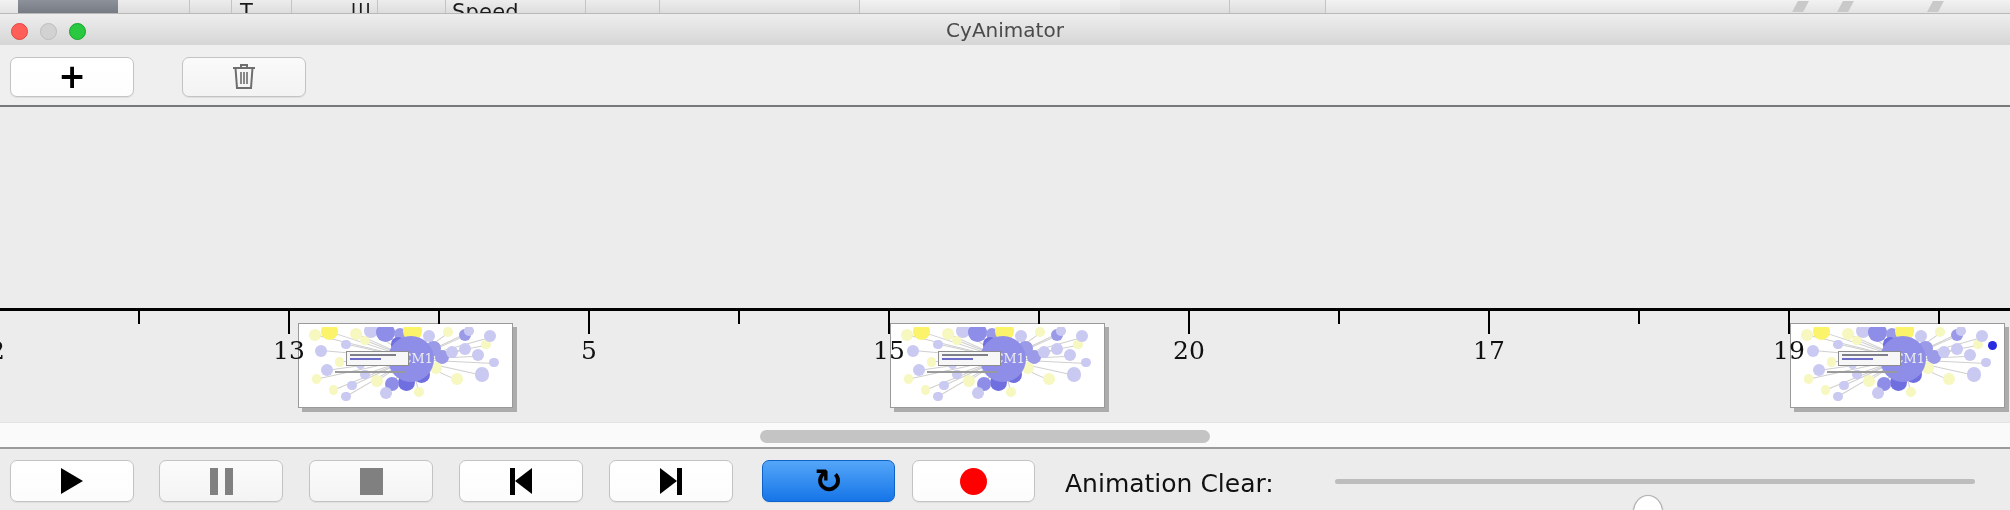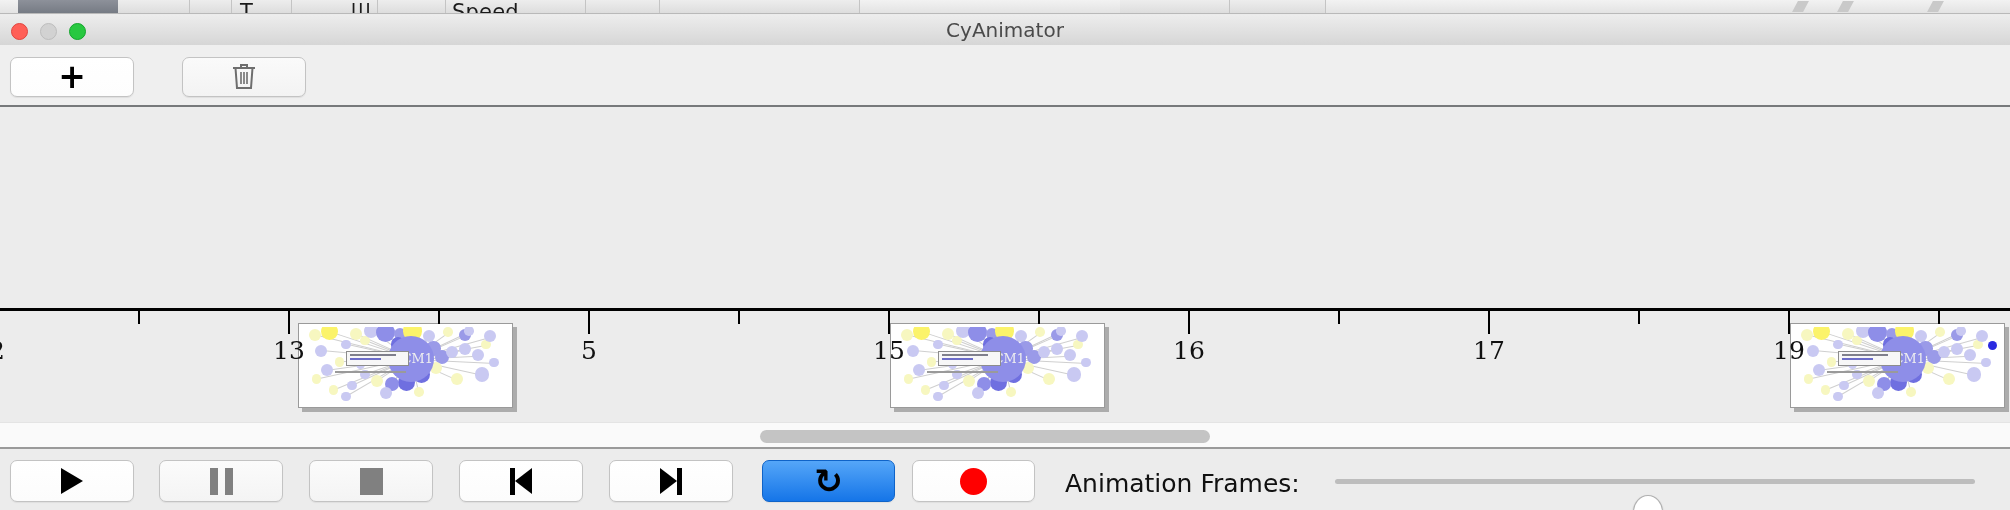--- a/index.html
+++ b/index.html
@@ -487,21 +487,21 @@
       <div class="ruler-line"></div>
       <div id="ticks">
           <div class="tick-label" style="left: -11px;">12</div>
           <div class="tick major" style="left: 288px;"></div>
           <div class="tick-label" style="left: 289px; text-align: right;">13</div>
           <div class="tick major" style="left: 588px;"></div>
           <div class="tick-label" style="left: 589px;">5</div>
           <div class="tick major" style="left: 888px;"></div>
           <div class="tick-label" style="left: 889px;">15</div>
           <div class="tick major" style="left: 1188px;"></div>
-          <div class="tick-label" style="left: 1189px;">16</div>
+          <div class="tick-label" style="left: 1189px;">20</div>
           <div class="tick major" style="left: 1488px;"></div>
           <div class="tick-label" style="left: 1489px;">17</div>
           <div class="tick major" style="left: 1788px;"></div>
           <div class="tick-label" style="left: 1789px;">19</div>
           <div class="tick minor" style="left: 138px;"></div>
           <div class="tick minor" style="left: 438px;"></div>
           <div class="tick minor" style="left: 738px;"></div>
           <div class="tick minor" style="left: 1038px;"></div>
           <div class="tick minor" style="left: 1338px;"></div>
           <div class="tick minor" style="left: 1638px;"></div>
@@ -540,19 +540,19 @@
             <i class="bar"></i>
           </span>
         </div>
         <div class="pbtn blue" style="left: 762px; width: 133px;">
           <span class="ic-loop">↻</span>
         </div>
         <div class="pbtn white" style="left: 912px; width: 123px;">
           <span class="ic-rec"></span>
         </div>
       </div>
-    <div class="speed-label" id="speed-label" style="left: 1065px;">Animation Frames:</div>
+    <div class="speed-label" id="speed-label" style="left: 1065px;">Animation Clear:</div>
     <div class="slider" id="speed-slider" style="left: 1335px; width: 640px;">
       <div class="slider-thumb" id="slider-thumb" style="left: 313px;"></div>
     </div>
   </div>
 
 </div>
 
 </body></html>

